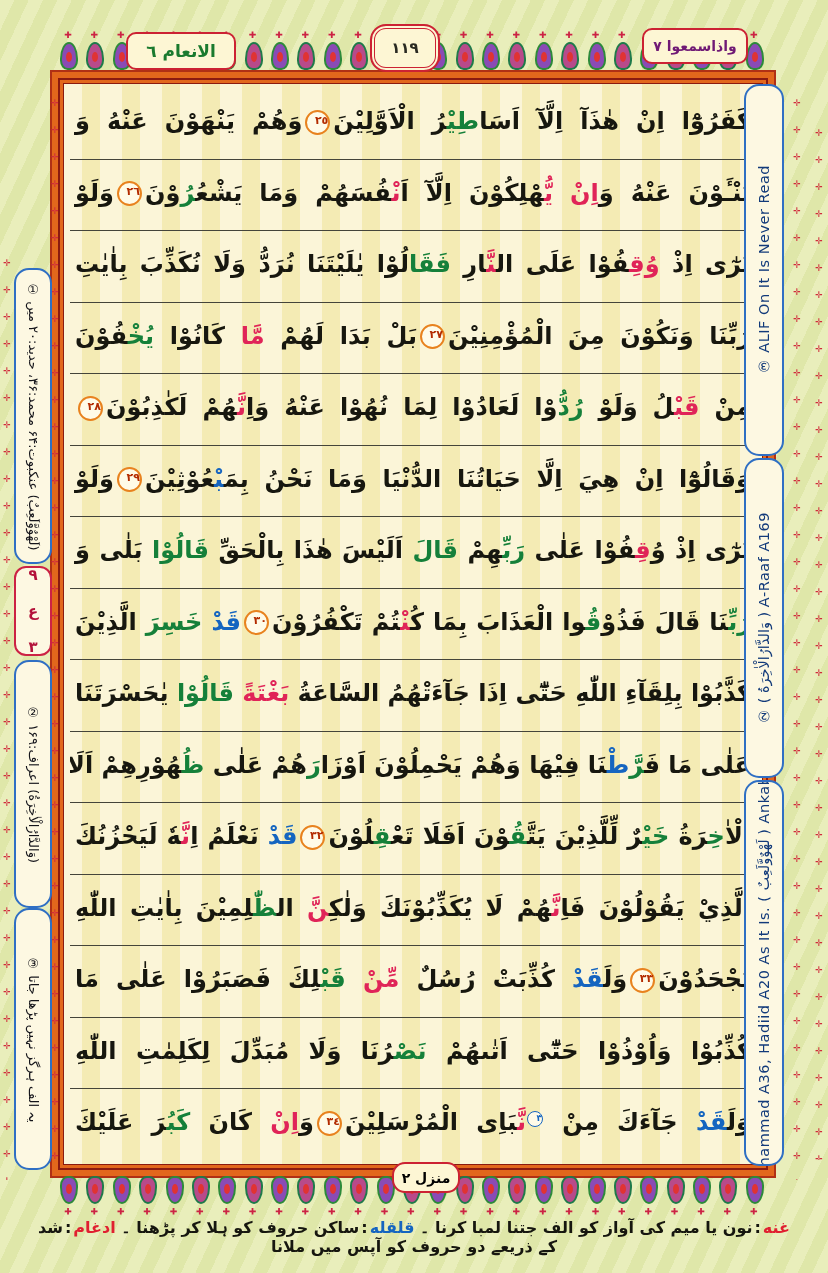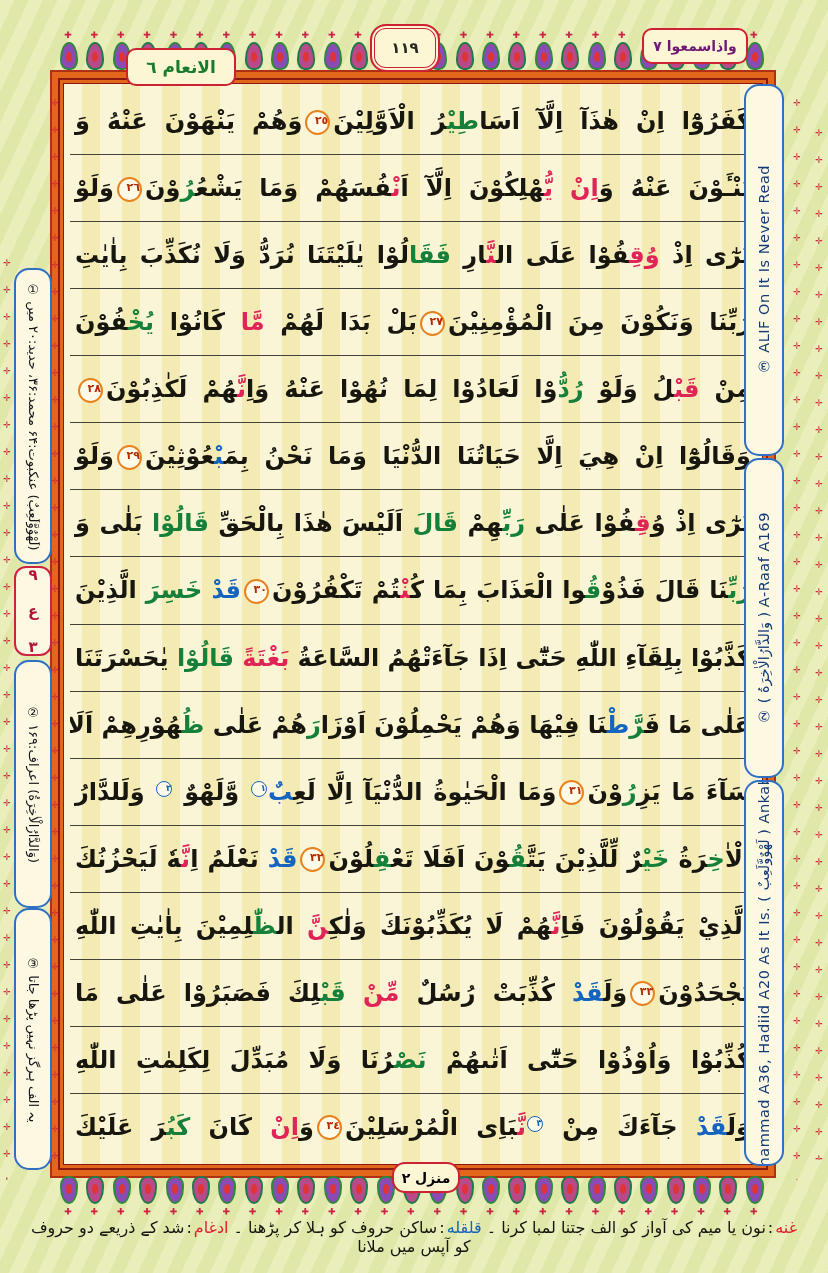--- a/index.html
+++ b/index.html
@@ -29,21 +29,21 @@
   .band-bottom{top:1168px;transform:scaleY(-1)}
   .motif{width:24px;height:48px;position:relative;text-align:center;font-size:9px;color:#cc2244;line-height:10px}
   .motif::before{content:"";position:absolute;left:4px;top:12px;width:14px;height:24px;
     background:#8a4bb5;border:2px solid #2d8a3a;border-radius:50% 50% 42% 42%/60% 60% 34% 34%}
   .motif:nth-child(even)::before{background:#b84a8a;border-color:#1f7a4a}
   .motif::after{content:"";position:absolute;left:10px;top:22px;width:6px;height:10px;background:#e03333;border-radius:50%}
   
   .cart{position:absolute;background:#fdf6d4;border:2px solid #cc2233;border-radius:10px;
     display:flex;align-items:center;justify-content:center;direction:rtl;z-index:3;
     box-shadow:0 0 0 1px #fdf6d4 inset}
-  .cart-surah{left:126px;top:48px;width:106px;height:34px;font-size:17px;color:#1a7a2e;font-weight:bold}
+  .cart-surah{left:126px;top:32px;width:106px;height:34px;font-size:17px;color:#1a7a2e;font-weight:bold}
   .cart-page{left:370px;top:24px;width:66px;height:44px;font-size:15px;color:#2a2a22;font-weight:bold;
     border-radius:16px;box-shadow:0 0 0 2px #fdf6d4 inset,0 0 0 3px #cc2233 inset}
   .cart-juz{left:642px;top:28px;width:102px;height:32px;font-size:14px;color:#701a75;font-weight:bold}
   .cart-manzil{left:392px;top:1162px;width:64px;height:27px;font-size:14px;color:#000000;font-weight:bold;border-radius:13px}
   
   .vbox{position:absolute;background:#fdf8e2;border:2px solid #2f6fc4;border-radius:15px;
     display:flex;align-items:center;justify-content:center;writing-mode:vertical-rl;z-index:3;overflow:hidden}
   .vbox .vtext-flip{display:block;transform:rotate(180deg);font-size:14.5px;color:#123a7a;letter-spacing:.5px;white-space:nowrap}
   .vbox .vtext{display:block;font-size:13px;color:#14141a;direction:rtl;white-space:nowrap}
   .vb-r3{left:744px;top:84px;width:36px;height:368px}
@@ -56,21 +56,21 @@
   .vb-ruku .vtext{color:#b3123a;font-size:15px;font-weight:bold;text-orientation:upright;letter-spacing:2px}
   
   .dots{position:absolute;width:10px;text-align:center;font-size:9px;line-height:27px;color:#d02c3c;
     overflow:hidden;z-index:1;white-space:pre-line}
   .dots-l1{left:2px;top:250px;height:930px}
   .dots-l2{left:50px;top:90px;height:1070px}
   .dots-r1{left:792px;top:90px;height:1090px}
   .dots-r2{left:814px;top:120px;height:1040px}
   
   .footer{position:absolute;left:26px;right:26px;top:1218px;direction:rtl;text-align:center;
-    font-size:16px;color:#16160f;font-weight:normal;z-index:3}
+    font-size:16px;color:#16160f;font-weight:bold;z-index:3}
   .gterm-r{color:#e02030}
   .gterm-b{color:#1565c0}
   .gsep{padding:0 2px}
 </style>
 </head>
 <body>
 
 <div class="canvas">
 
   <div class="band band-top" id="band-top">
@@ -310,21 +310,20 @@
         <div class="line"><span class="">كَفَرُوْٓا اِنْ هٰذَآ اِلَّآ اَسَا</span><span class="seg-g">طِيْ</span><span class="">رُ الْاَوَّلِيْنَ</span><span class="vnum">٢٥</span><span class="">وَهُمْ يَنْهَوْنَ عَنْهُ وَ</span></div>
         <div class="line"><span class="">يَنْـَٔوْنَ عَنْهُ وَ</span><span class="seg-r">اِنْ يُّ</span><span class="">هْلِكُوْنَ اِلَّآ اَ</span><span class="seg-r">نْ</span><span class="">فُسَهُمْ وَمَا يَشْعُ</span><span class="seg-g">رُ</span><span class="">وْنَ</span><span class="vnum">٢٦</span><span class="">وَلَوْ</span></div>
         <div class="line"><span class="">تَرٰٓى اِذْ </span><span class="seg-r">وُقِ</span><span class="">فُوْا عَلَى ال</span><span class="seg-r">نَّ</span><span class="">ارِ </span><span class="seg-g">فَقَا</span><span class="">لُوْا يٰلَيْتَنَا نُرَدُّ وَلَا نُكَذِّبَ بِاٰيٰتِ</span></div>
         <div class="line"><span class="">رَبِّنَا وَنَكُوْنَ مِنَ الْمُؤْمِنِيْنَ</span><span class="vnum">٢٧</span><span class="">بَلْ بَدَا لَهُمْ </span><span class="seg-r">مَّا</span><span class=""> كَانُوْا </span><span class="seg-g">يُخْ</span><span class="">فُوْنَ</span></div>
         <div class="line"><span class="">مِنْ </span><span class="seg-r">قَبْ</span><span class="">لُ وَلَوْ </span><span class="seg-g">رُدُّ</span><span class="">وْا لَعَادُوْا لِمَا نُهُوْا عَنْهُ وَاِ</span><span class="seg-r">نَّ</span><span class="">هُمْ لَكٰذِبُوْنَ</span><span class="vnum">٢٨</span></div>
         <div class="line"><span class="">وَقَالُوْٓا اِنْ هِيَ اِلَّا حَيَاتُنَا الدُّنْيَا وَمَا نَحْنُ بِمَ</span><span class="seg-b">بْ</span><span class="">عُوْثِيْنَ</span><span class="vnum">٢٩</span><span class="">وَلَوْ</span></div>
         <div class="line"><span class="">تَرٰٓى اِذْ وُ</span><span class="seg-r">قِ</span><span class="">فُوْا عَلٰى </span><span class="seg-g">رَبِّ</span><span class="">هِمْ </span><span class="seg-g">قَالَ</span><span class=""> اَلَيْسَ هٰذَا بِالْحَقِّ </span><span class="seg-g">قَالُوْا</span><span class=""> بَلٰى وَ</span></div>
         <div class="line"><span class="seg-g">رَبِّ</span><span class="">نَا قَالَ فَذُوْ</span><span class="seg-g">قُ</span><span class="">وا الْعَذَابَ بِمَا كُ</span><span class="seg-r">نْ</span><span class="">تُمْ تَكْفُرُوْنَ</span><span class="vnum">٣٠</span><span class="seg-b">قَدْ</span><span class=""> </span><span class="seg-g">خَسِرَ</span><span class=""> الَّذِيْنَ</span></div>
         <div class="line"><span class="">كَذَّبُوْا بِلِقَآءِ اللّٰهِ حَتّٰٓى اِذَا جَآءَتْهُمُ السَّاعَةُ </span><span class="seg-r">بَغْتَةً</span><span class=""> </span><span class="seg-g">قَالُوْا</span><span class=""> يٰحَسْرَتَنَا</span></div>
         <div class="line"><span class="">عَلٰى مَا فَ</span><span class="seg-g">رَّ</span><span class="seg-b">طْ</span><span class="">نَا فِيْهَا وَهُمْ يَحْمِلُوْنَ اَوْزَا</span><span class="seg-g">رَ</span><span class="">هُمْ عَلٰى </span><span class="seg-g">ظُ</span><span class="">هُوْرِهِمْ اَلَا</span></div>
-        <div class="line"><span class="">سَآءَ مَا يَزِ</span><span class="seg-g">رُ</span><span class="">وْنَ</span><span class="vnum">٣١</span><span class="">وَمَا الْحَيٰوةُ الدُّنْيَآ اِلَّا لَعِ</span><span class="seg-b">بٌ</span><span class="mark">١</span><span class=""> وَّلَهْوٌ </span><span class="mark">٢</span><span class=""> وَلَلدَّارُ</span></div>
         <div class="line"><span class="">الْاٰ</span><span class="seg-g">خِ</span><span class="">رَةُ </span><span class="seg-g">خَيْ</span><span class="">رٌ لِّلَّذِيْنَ يَتَّ</span><span class="seg-g">قُ</span><span class="">وْنَ اَفَلَا تَعْ</span><span class="seg-g">قِ</span><span class="">لُوْنَ</span><span class="vnum">٣٢</span><span class="seg-b">قَدْ</span><span class=""> نَعْلَمُ اِ</span><span class="seg-r">نَّ</span><span class="">هٗ لَيَحْزُنُكَ</span></div>
         <div class="line"><span class="">الَّذِيْ يَقُوْلُوْنَ فَاِ</span><span class="seg-r">نَّ</span><span class="">هُمْ لَا يُكَذِّبُوْنَكَ وَلٰكِ</span><span class="seg-r">نَّ</span><span class=""> ال</span><span class="seg-g">ظّٰ</span><span class="">لِمِيْنَ بِاٰيٰتِ اللّٰهِ</span></div>
         <div class="line"><span class="">يَجْحَدُوْنَ</span><span class="vnum">٣٣</span><span class="">وَلَ</span><span class="seg-b">قَدْ</span><span class=""> كُذِّبَتْ رُسُلٌ </span><span class="seg-r">مِّنْ</span><span class=""> </span><span class="seg-g">قَبْ</span><span class="">لِكَ فَصَبَرُوْا عَلٰى مَا</span></div>
         <div class="line"><span class="">كُذِّبُوْا وَاُوْذُوْا حَتّٰٓى اَتٰىهُمْ </span><span class="seg-g">نَصْ</span><span class="">رُنَا وَلَا مُبَدِّلَ لِكَلِمٰتِ اللّٰهِ</span></div>
         <div class="line"><span class="">وَلَ</span><span class="seg-b">قَدْ</span><span class=""> جَآءَكَ مِنْ </span><span class="mark">٣</span><span class="seg-r">نَّ</span><span class="">بَاِى الْمُرْسَلِيْنَ</span><span class="vnum">٣٤</span><span class="">وَ</span><span class="seg-r">اِنْ</span><span class=""> كَانَ </span><span class="seg-g">كَبُ</span><span class="">رَ عَلَيْكَ</span></div>
       </div>
   </div>
 
   <div class="vbox vb-r3">
     <span class="vtext-flip">③ ALIF On It Is Never Read</span>

